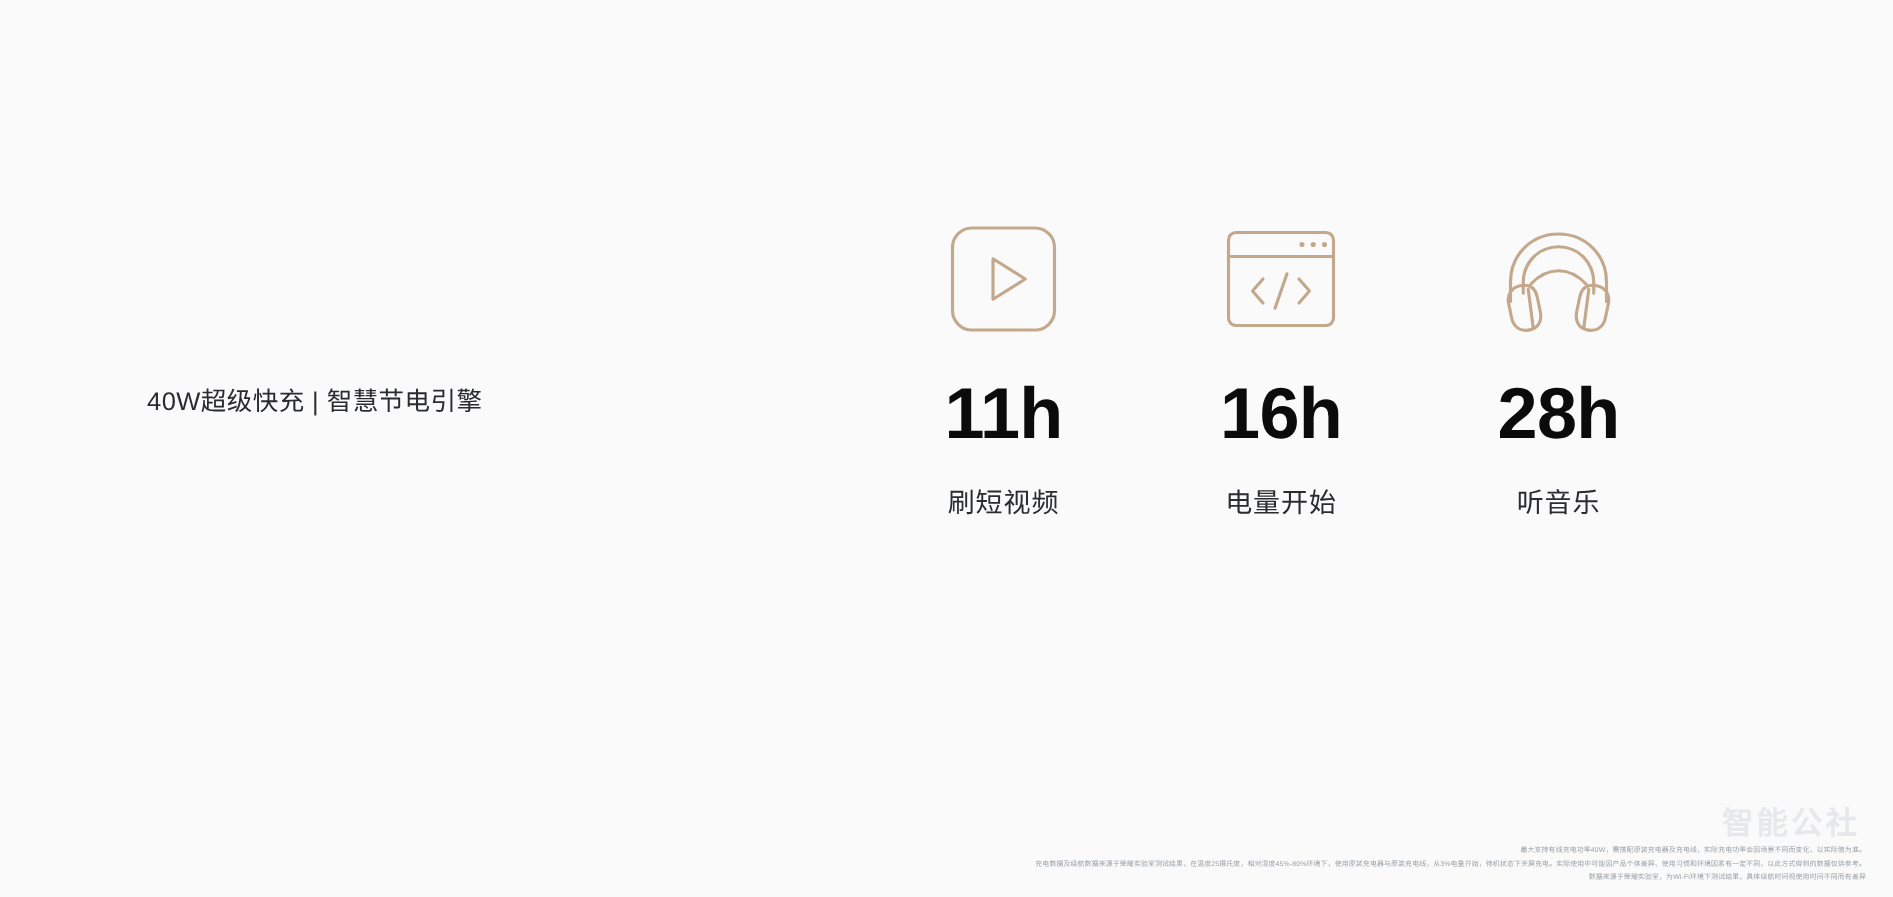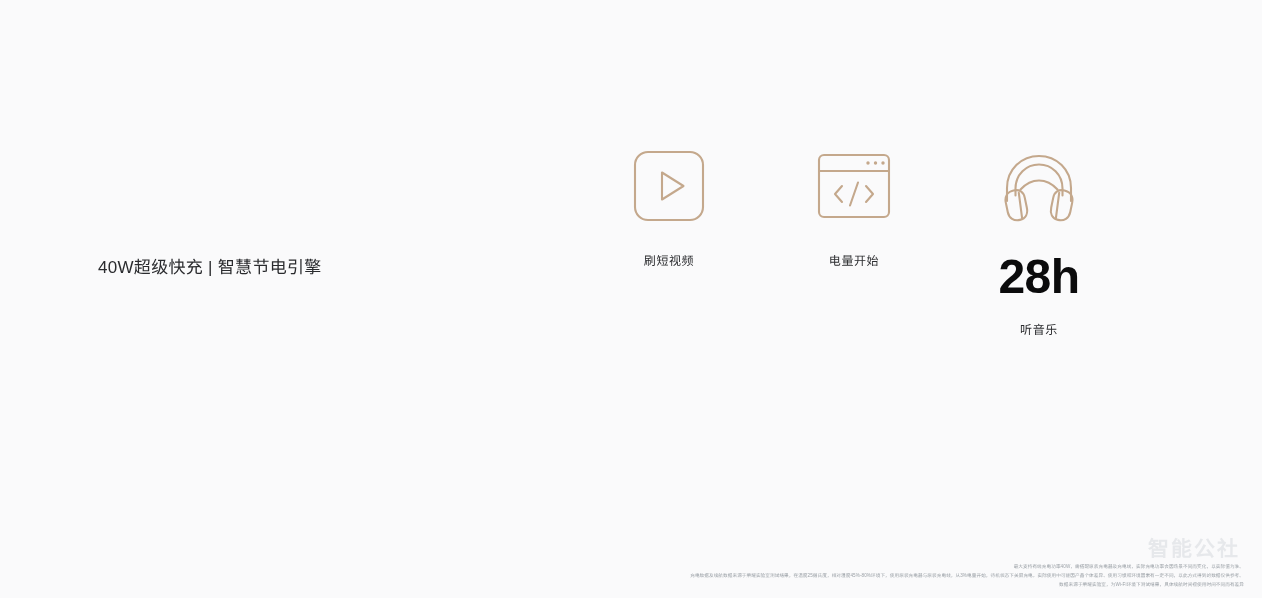--- a/index.html
+++ b/index.html
@@ -86,21 +86,21 @@
     font-size:48px;
     font-weight:700;
     letter-spacing:-0.5px;
     line-height:1;
     color:#0b0b0c;
     font-family:"Liberation Sans", "DejaVu Sans", sans-serif;
   }
 
   .stat-label {
     margin-top:19px;
-    font-size:12px;
+    font-size:18px;
     font-weight:400;
     letter-spacing:0.6px;
     color:#2b2c2f;
   }
 
   .stats-caption {
     margin-top:40px;
     text-align:center;
     font-size:15px;
     font-weight:700;
@@ -152,36 +152,38 @@
 
     <div class="stats-row">
 
       <div class="stat-col">
         <div class="stat-icon">
           <svg width="76" height="78" viewBox="0 0 76 78" fill="none" stroke="#c4a88c" stroke-width="2.1" stroke-linecap="round" stroke-linejoin="round">
             <rect x="4" y="5" width="68" height="68" rx="13" ry="13"></rect>
             <path d="M31 25.5 L52.5 39 L31 52.5 Z"></path>
           </svg>
         </div>
+        <div class="stat-value">11h</div>
         <div class="stat-label">刷短视频</div>
       </div>
 
       <div class="stat-col">
         <div class="stat-icon">
           <svg width="80" height="78" viewBox="0 0 80 78" fill="none" stroke="#c4a88c" stroke-width="2.1" stroke-linecap="round" stroke-linejoin="round">
             <rect x="5" y="8" width="70" height="62" rx="5" ry="5"></rect>
             <line x1="5" y1="24" x2="75" y2="24"></line>
             <circle cx="54" cy="16" r="1.7" fill="#c4a88c" stroke="none"></circle>
             <circle cx="61.5" cy="16" r="1.7" fill="#c4a88c" stroke="none"></circle>
             <circle cx="69" cy="16" r="1.7" fill="#c4a88c" stroke="none"></circle>
             <polyline points="28,39 21,47 28,55"></polyline>
             <polyline points="52,39 59,47 52,55"></polyline>
             <line x1="44" y1="35.5" x2="36" y2="58.5"></line>
           </svg>
         </div>
+        <div class="stat-value">16h</div>
         <div class="stat-label">电量开始</div>
       </div>
 
       <div class="stat-col">
         <div class="stat-icon">
           <svg width="86" height="78" viewBox="0 0 86 78" fill="none" stroke="#c4a88c" stroke-width="2.1" stroke-linecap="round" stroke-linejoin="round">
             <path d="M11 54 V41 C11 22.5 25.3 9 43 9 C60.7 9 75 22.5 75 41 V54"></path>
             <path d="M19.5 48.5 V41.5 C19.5 27.5 30.2 17.5 43 17.5 C55.8 17.5 66.5 27.5 66.5 41.5 V48.5"></path>
             <path d="M24.5 42.5 C30 36.5 36 33.5 43 33.5 C50 33.5 56 36.5 61.5 42.5"></path>
             <path d="M17.5 43.5 C11.5 44.8 8.5 49.5 9.8 55.6 L11.8 65.2 C13.1 71.3 17.9 74.2 23.9 72.9 C29.9 71.6 32.1 66.6 30.8 60.5 L28.8 50.9 C27.5 44.8 23.5 42.2 17.5 43.5 Z"></path>

